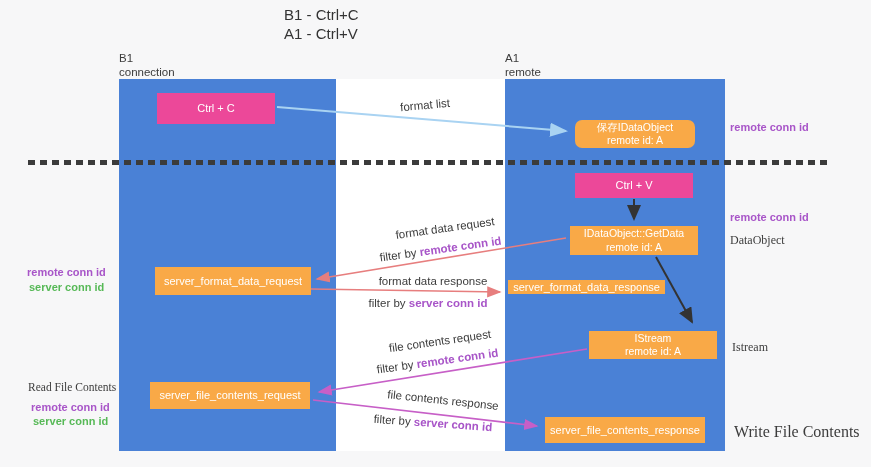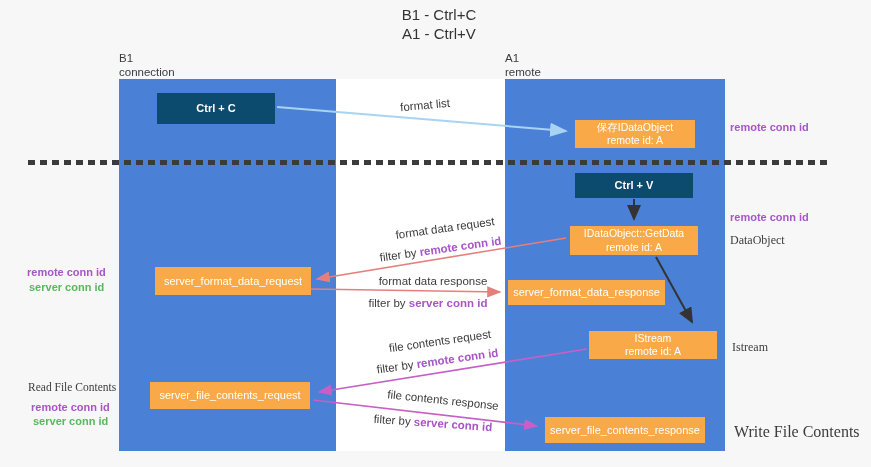--- a/index.html
+++ b/index.html
@@ -3,22 +3,22 @@
 <meta charset="utf-8">
 <style>
   html,body { margin:0; padding:0; }
   .canvas {
     position:relative; width:871px; height:467px;
     background:#f7f7f8; overflow:hidden;
     font-family:"Liberation Sans", sans-serif;
     color:#3c3c3c;
   }
   .title {
-    position:absolute; left:304px; top:6px; width:270px;
-    text-align:center; font-size:15px; line-height:1.25; color:#333;
+    position:absolute; left:284px; top:6px; width:270px;
+    font-size:15px; line-height:1.25; color:#333;
   }
   .lane-gap {
     position:absolute; left:336px; top:79px; width:169px; height:372px;
     background:#ffffff;
   }
   .lane { position:absolute; top:79px; height:372px; background:#4A81D6; }
   .lane-b1 { left:119px; width:217px; }
   .lane-a1 { left:505px; width:220px; }
   .lane-header {
     position:absolute; top:51px; 
@@ -28,21 +28,21 @@
   .lane-header.a1 { left:505px; width:220px; }
   .dashes {
     position:absolute; left:28px; top:160px; width:802px; height:5px;
     background:repeating-linear-gradient(90deg,#3b3b3b 0 7px,transparent 7px 12px);
   }
   .node {
     position:absolute; display:flex; flex-direction:column;
     align-items:center; justify-content:center; text-align:center;
     color:#ffffff; font-size:11px; line-height:1.3;
   }
-  .node.green { background:#0c4a6e;font-weight:bold; }
+  .node.green { background:#ec4899; }
   .node.orange { background:#F9A947; }
   .node.two-line { font-size:10.5px; line-height:1.25; }
   svg.overlay { position:absolute; left:0; top:0; pointer-events:none; }
   .alabel {
     position:absolute; text-align:center; font-size:11.5px; color:#3c3c3c;
     white-space:nowrap;
   }
   .key-purple { color:#A855C8; font-weight:bold; }
   .side { position:absolute; font-size:11.5px; white-space:nowrap; }
   .side.purple { color:#A855C8; font-weight:bold; font-size:11px; }
@@ -95,39 +95,39 @@
     <line x1="566" y1="238" x2="317" y2="279" stroke="#E77E7E" stroke-width="1.6" marker-end="url(#m-red)"></line>
     <line x1="311" y1="289" x2="500" y2="292" stroke="#E77E7E" stroke-width="1.6" marker-end="url(#m-red)"></line>
     <line x1="587" y1="349" x2="319" y2="392" stroke="#C75FC7" stroke-width="1.6" marker-end="url(#m-mag)"></line>
     <line x1="313" y1="400" x2="537" y2="426" stroke="#C75FC7" stroke-width="1.6" marker-end="url(#m-mag)"></line>
   </svg>
 
   <div class="node green" style="left:157px; top:93px; width:118px; height:31px;">
     <div>Ctrl + C</div>
   </div>
 
-  <div class="node orange two-line" style="left:575px; top:120px; width:120px; height:28px;">
+  <div class="node orange two-line" style="left:575px; top:120px; width:120px; height:28px;border-radius:7px;">
     <div>保存IDataObject</div>
     <div>remote id: A</div>
   </div>
 
   <div class="node green" style="left:575px; top:173px; width:118px; height:25px;">
     <div>Ctrl + V</div>
   </div>
 
   <div class="node orange two-line" style="left:570px; top:226px; width:128px; height:29px;">
     <div>IDataObject::GetData</div>
     <div>remote id: A</div>
   </div>
 
   <div class="node orange" style="left:155px; top:267px; width:156px; height:28px;">
     <div>server_format_data_request</div>
   </div>
 
-  <div class="node orange" style="left:508px; top:280px; width:157px; height:25px;">
+  <div class="node orange" style="left:508px; top:280px; width:157px; height:14px;">
     <div>server_format_data_response</div>
   </div>
 
   <div class="node orange two-line" style="left:589px; top:331px; width:128px; height:28px;">
     <div>IStream</div>
     <div>remote id: A</div>
   </div>
 
   <div class="node orange" style="left:150px; top:382px; width:160px; height:27px;">
     <div>server_file_contents_request</div>

